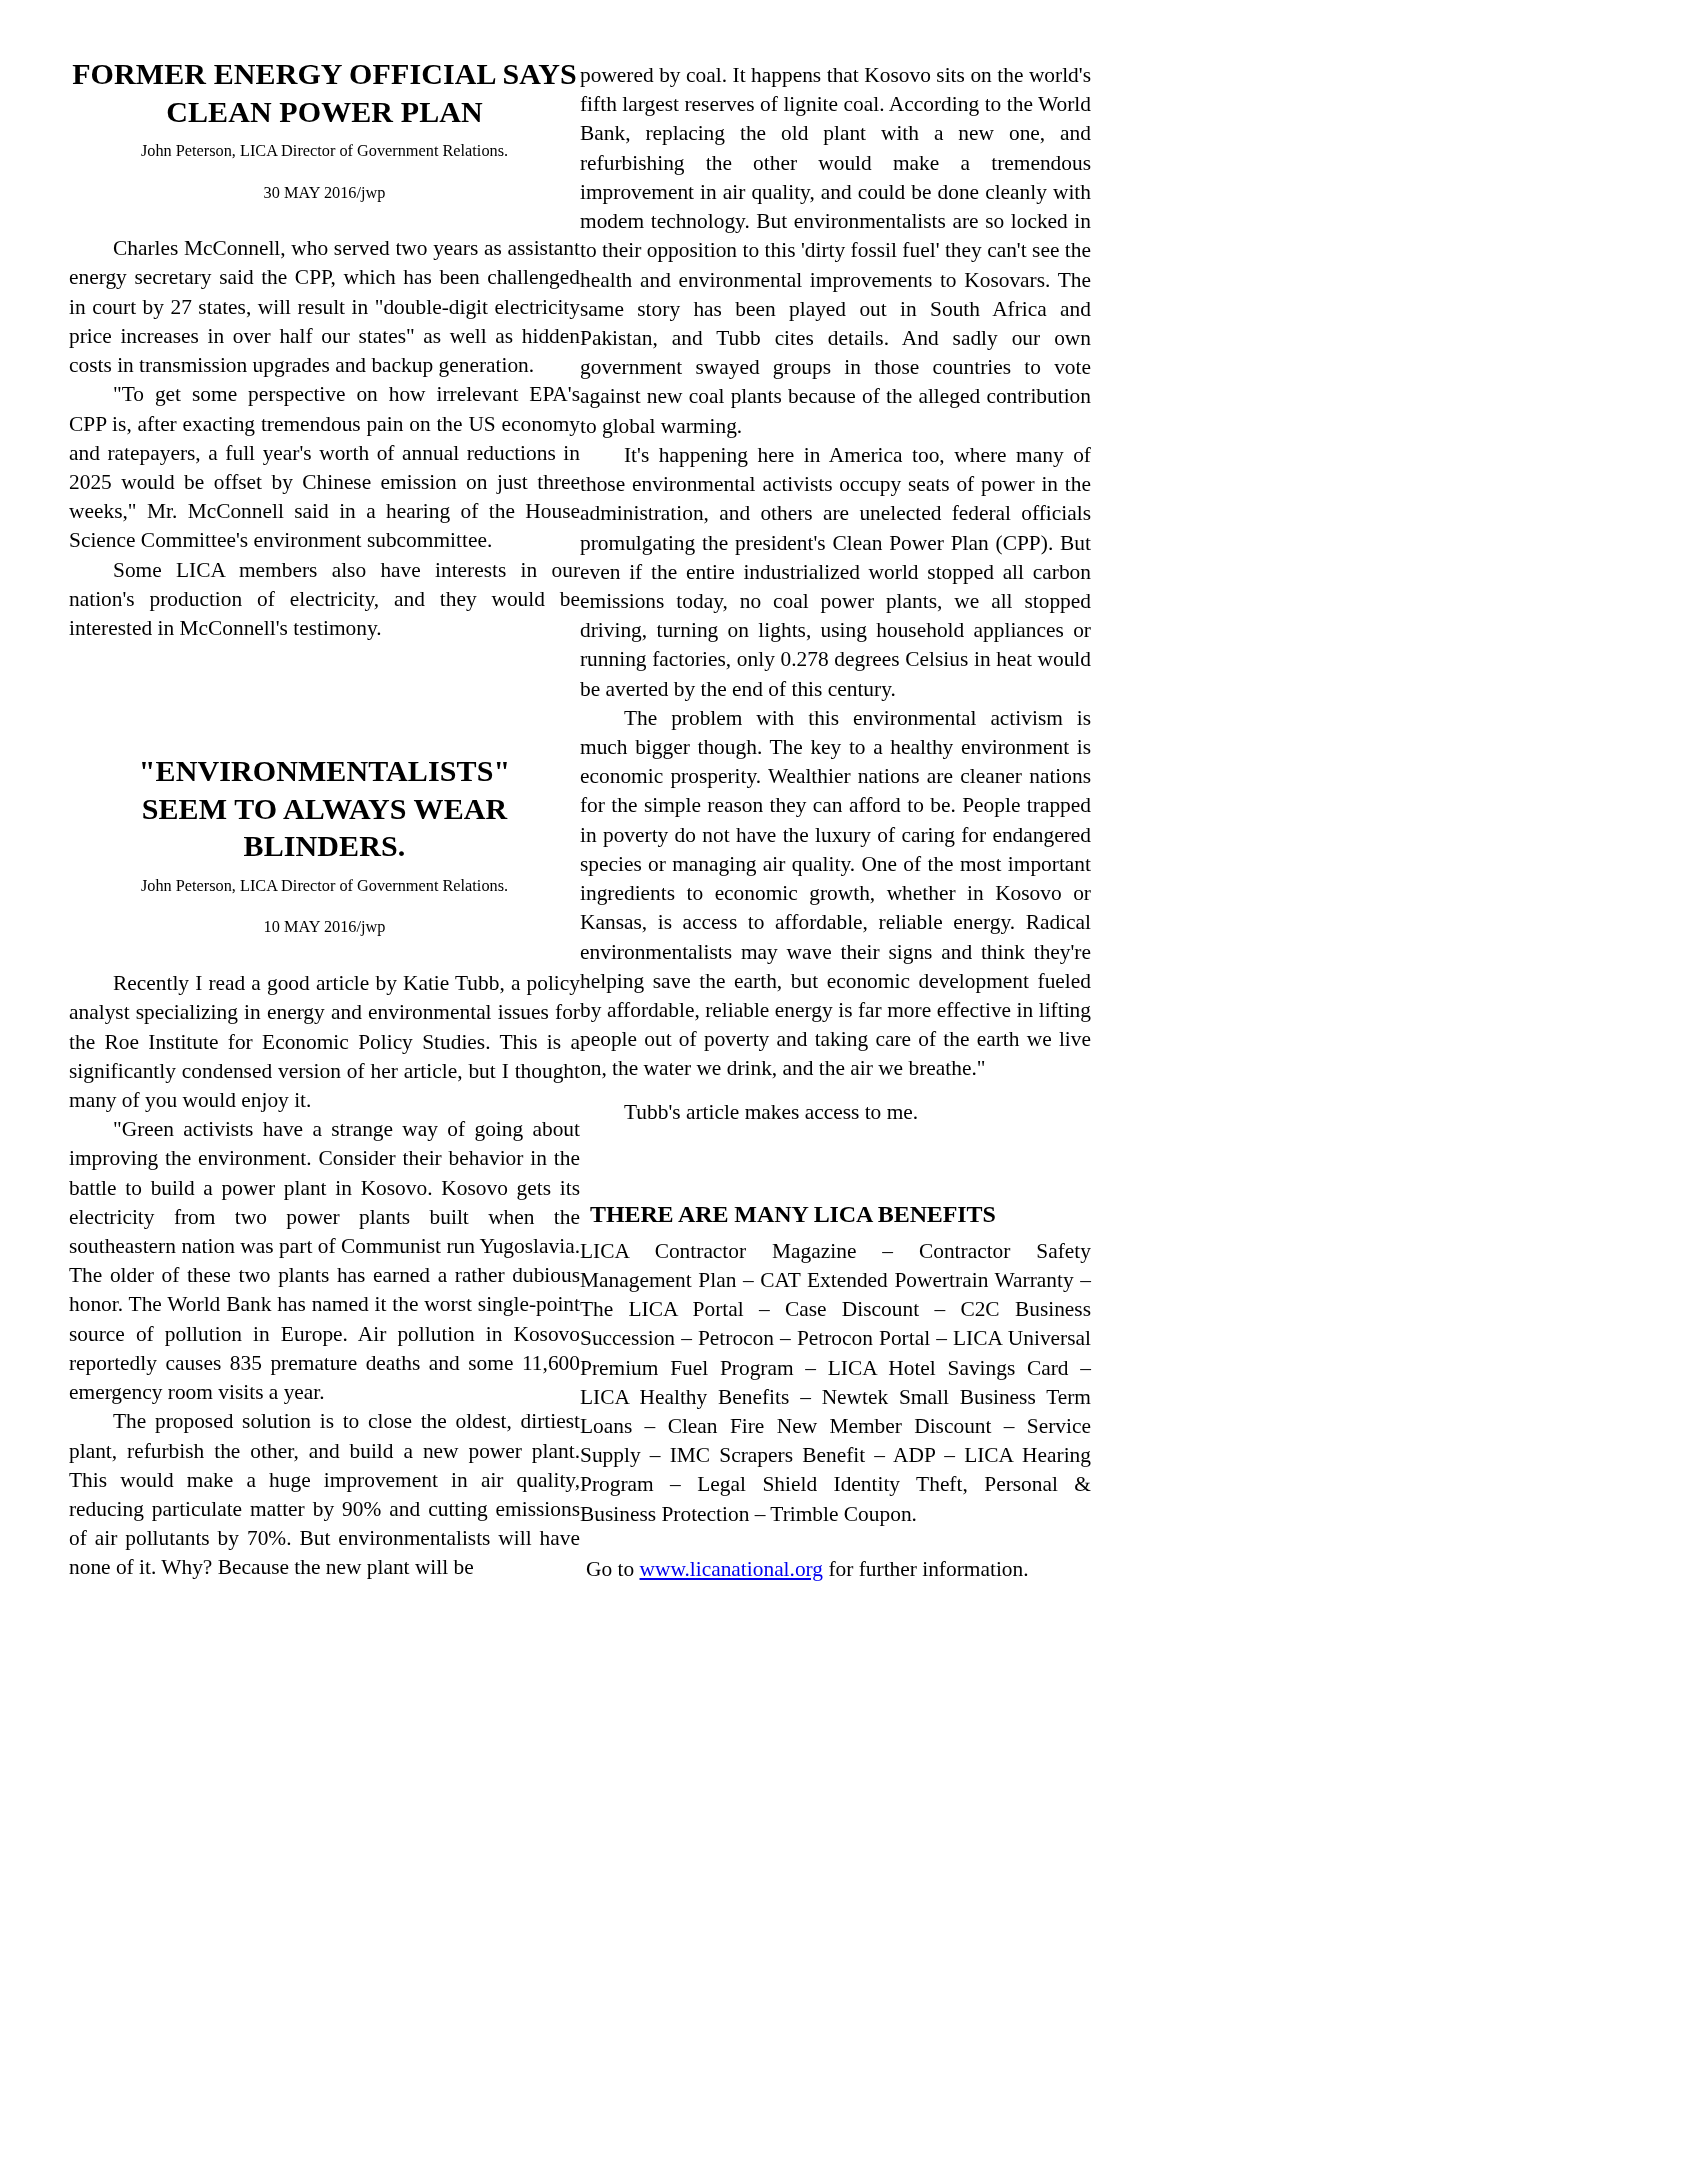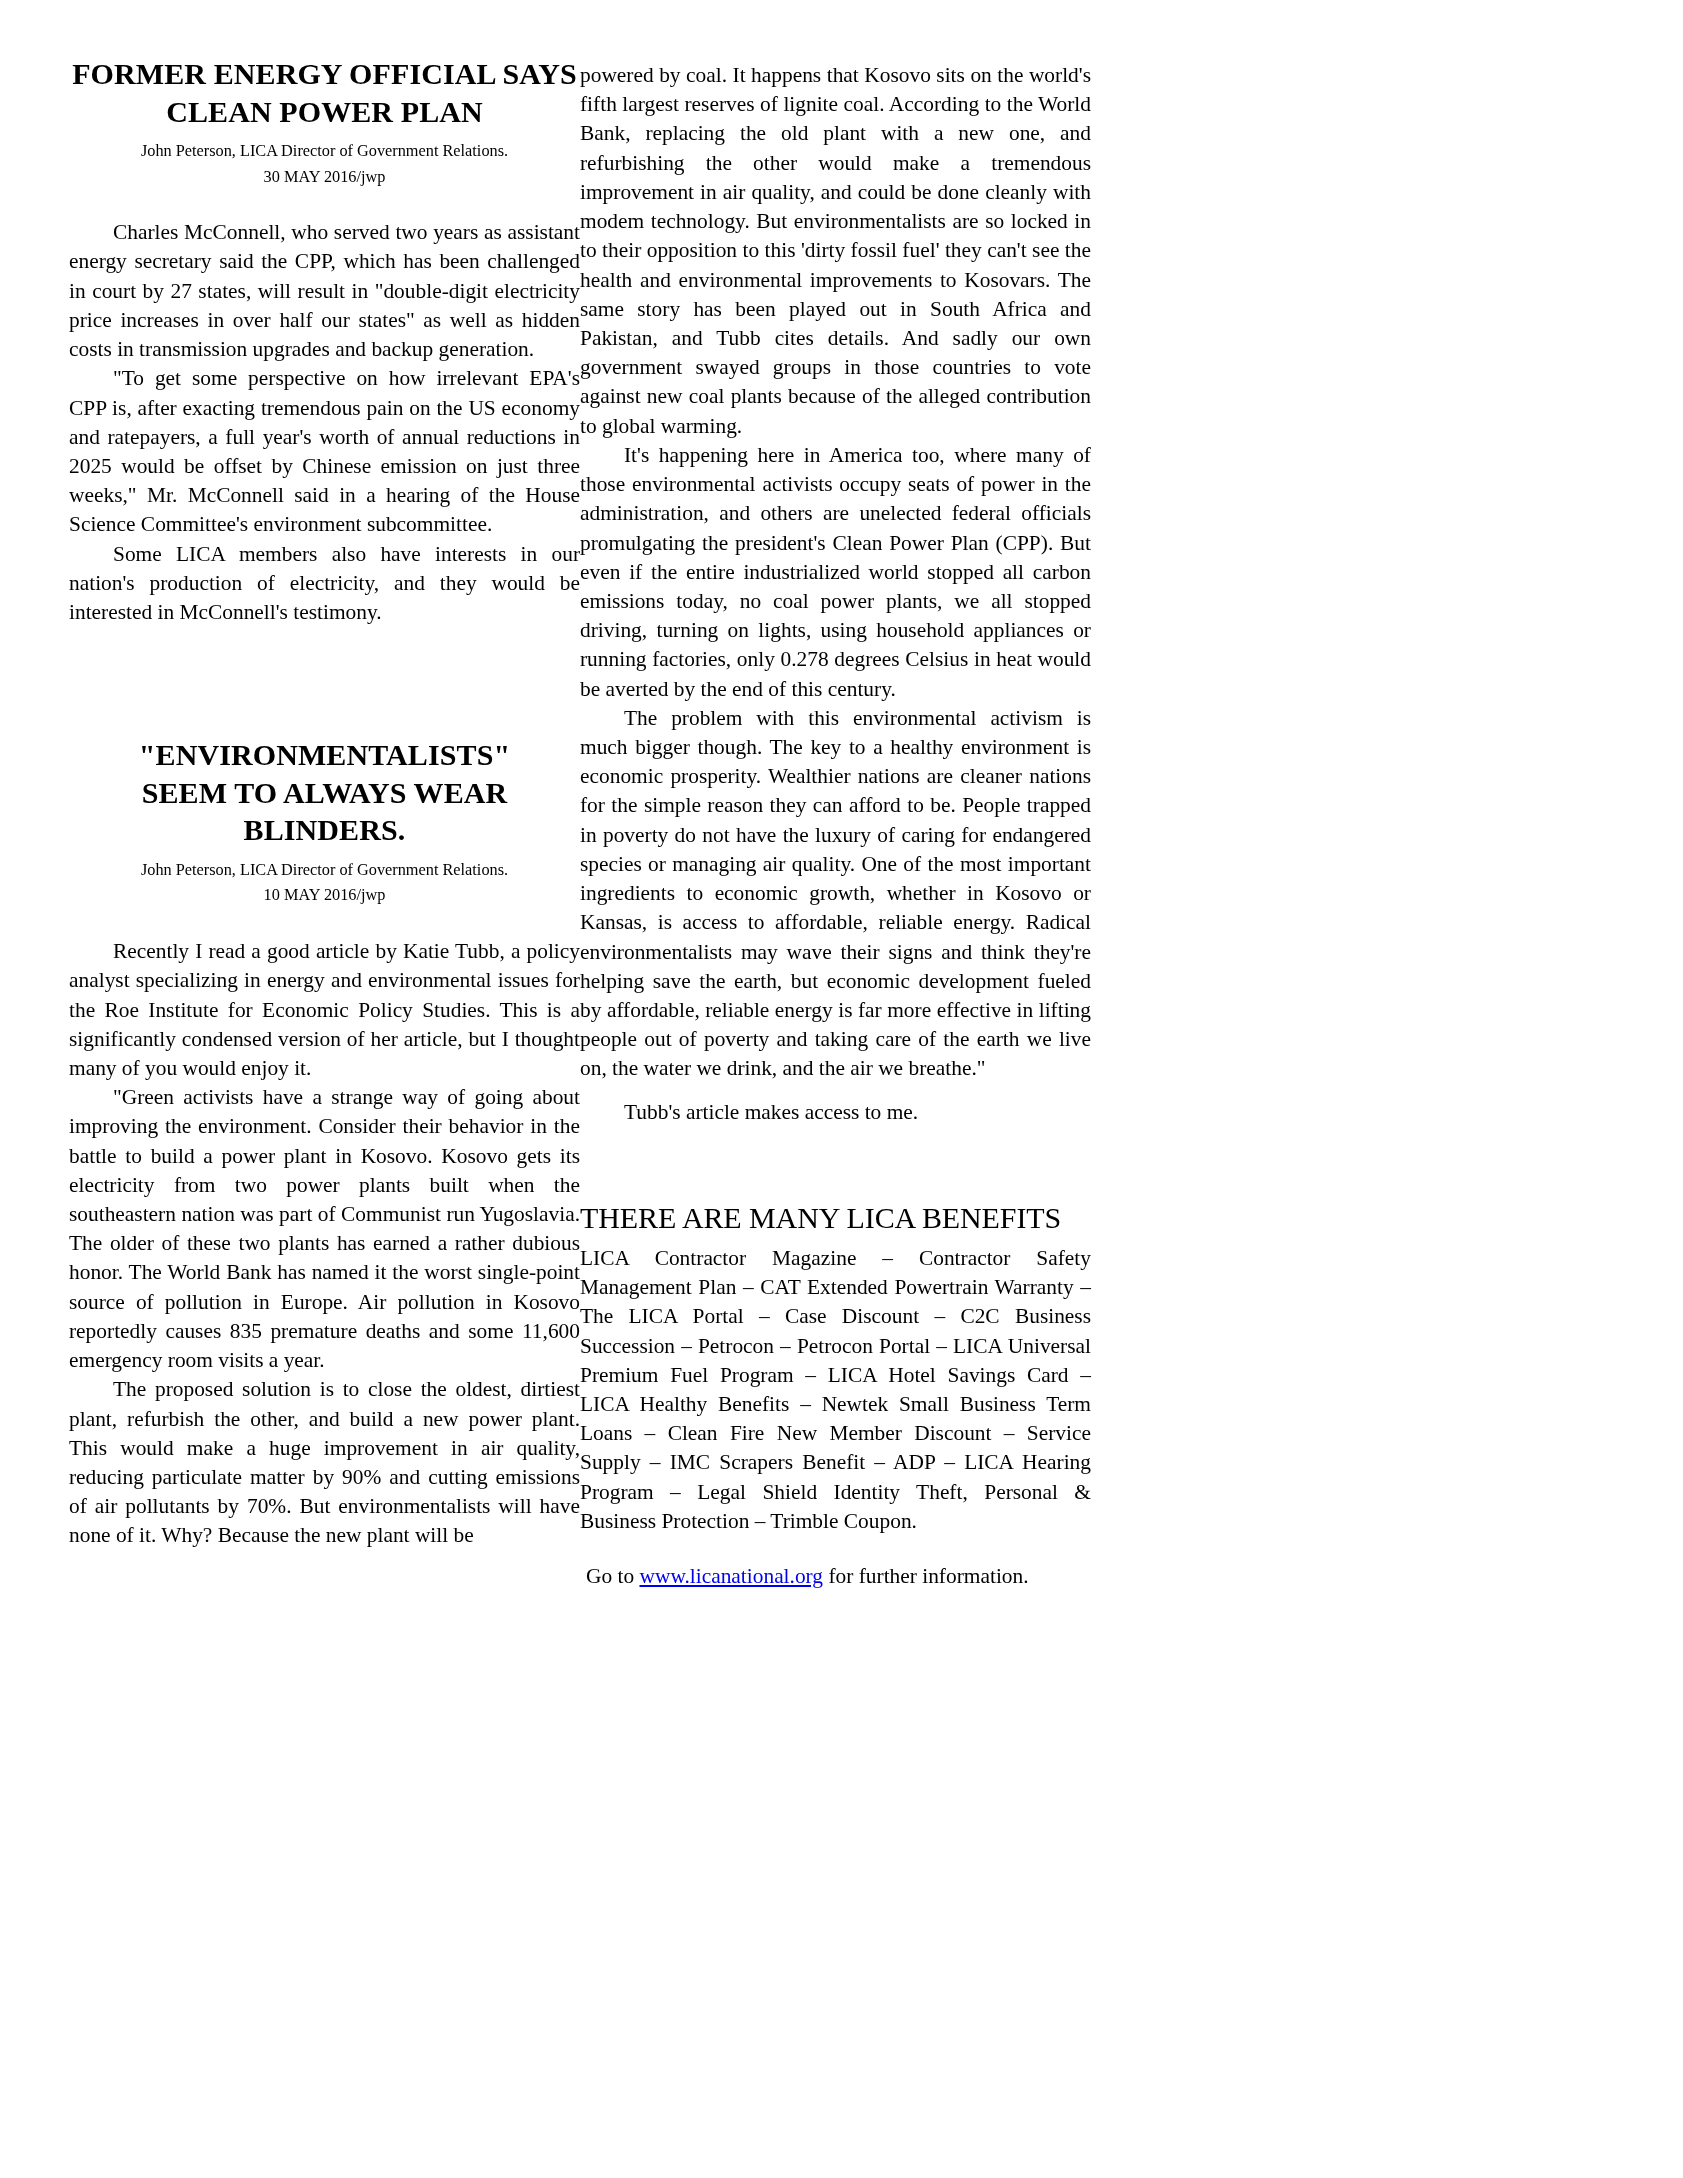--- a/index.html
+++ b/index.html
@@ -50,21 +50,21 @@
   .headline .hl-line { display: block; }
 
   .byline {
     text-align: center;
     font-size: 16.3px;
     line-height: 1.45;
     margin-top: 9px;
   }
   .byline .date {
     display: block;
-    margin-top: 2px;
+    margin-top: 18px;
   }
 
   
   .body-p {
     font-size: 21.4px;
     line-height: 1.365;
     text-align: justify;
     text-justify: inter-word;
     text-indent: 44px;
     margin: 0;
@@ -73,25 +73,25 @@
   .body-p.noindent { text-indent: 0; }
   .body-p + .body-p { margin-top: 0px; }
 
   .gap-sm  { height: 14px; }
   .gap-md  { height: 30px; }
   .gap-lg  { height: 73px; }
   .gap-xl  { height: 109px; }
 
   
   .benefits-heading {
-    font-weight: normal;
-    font-size: 30px;
+    font-weight: bold;
+    font-size: 24px;
     line-height: 1.2;
     text-align: left;
-    margin: 0 0 8px 0;
+    margin: 0 0 8px 10px;
     letter-spacing: -0.1px;
   }
   .benefits-body {
     font-size: 21.4px;
     line-height: 1.365;
     text-align: justify;
     text-justify: inter-word;
     text-indent: 0;
     margin: 0;
   }

